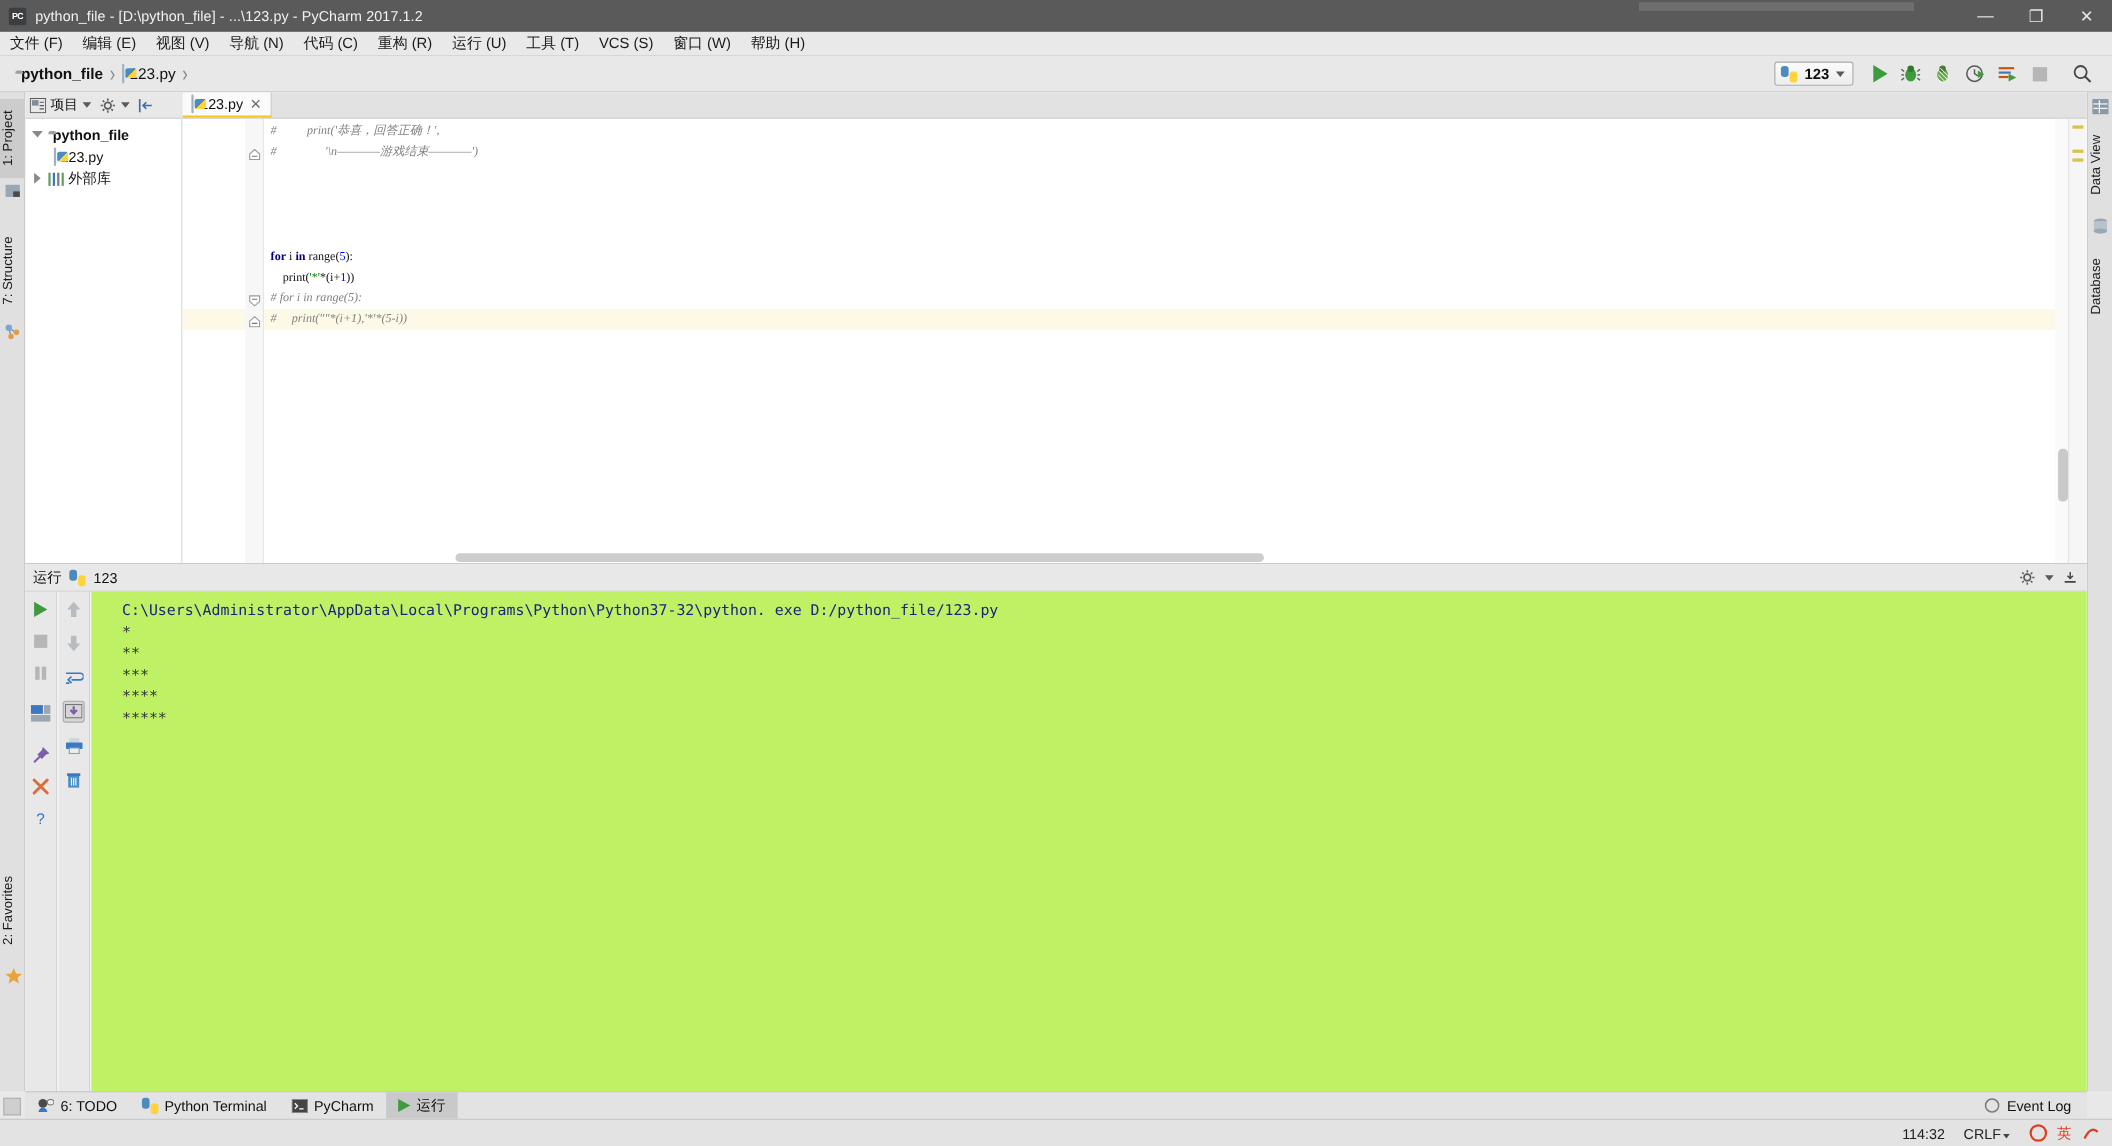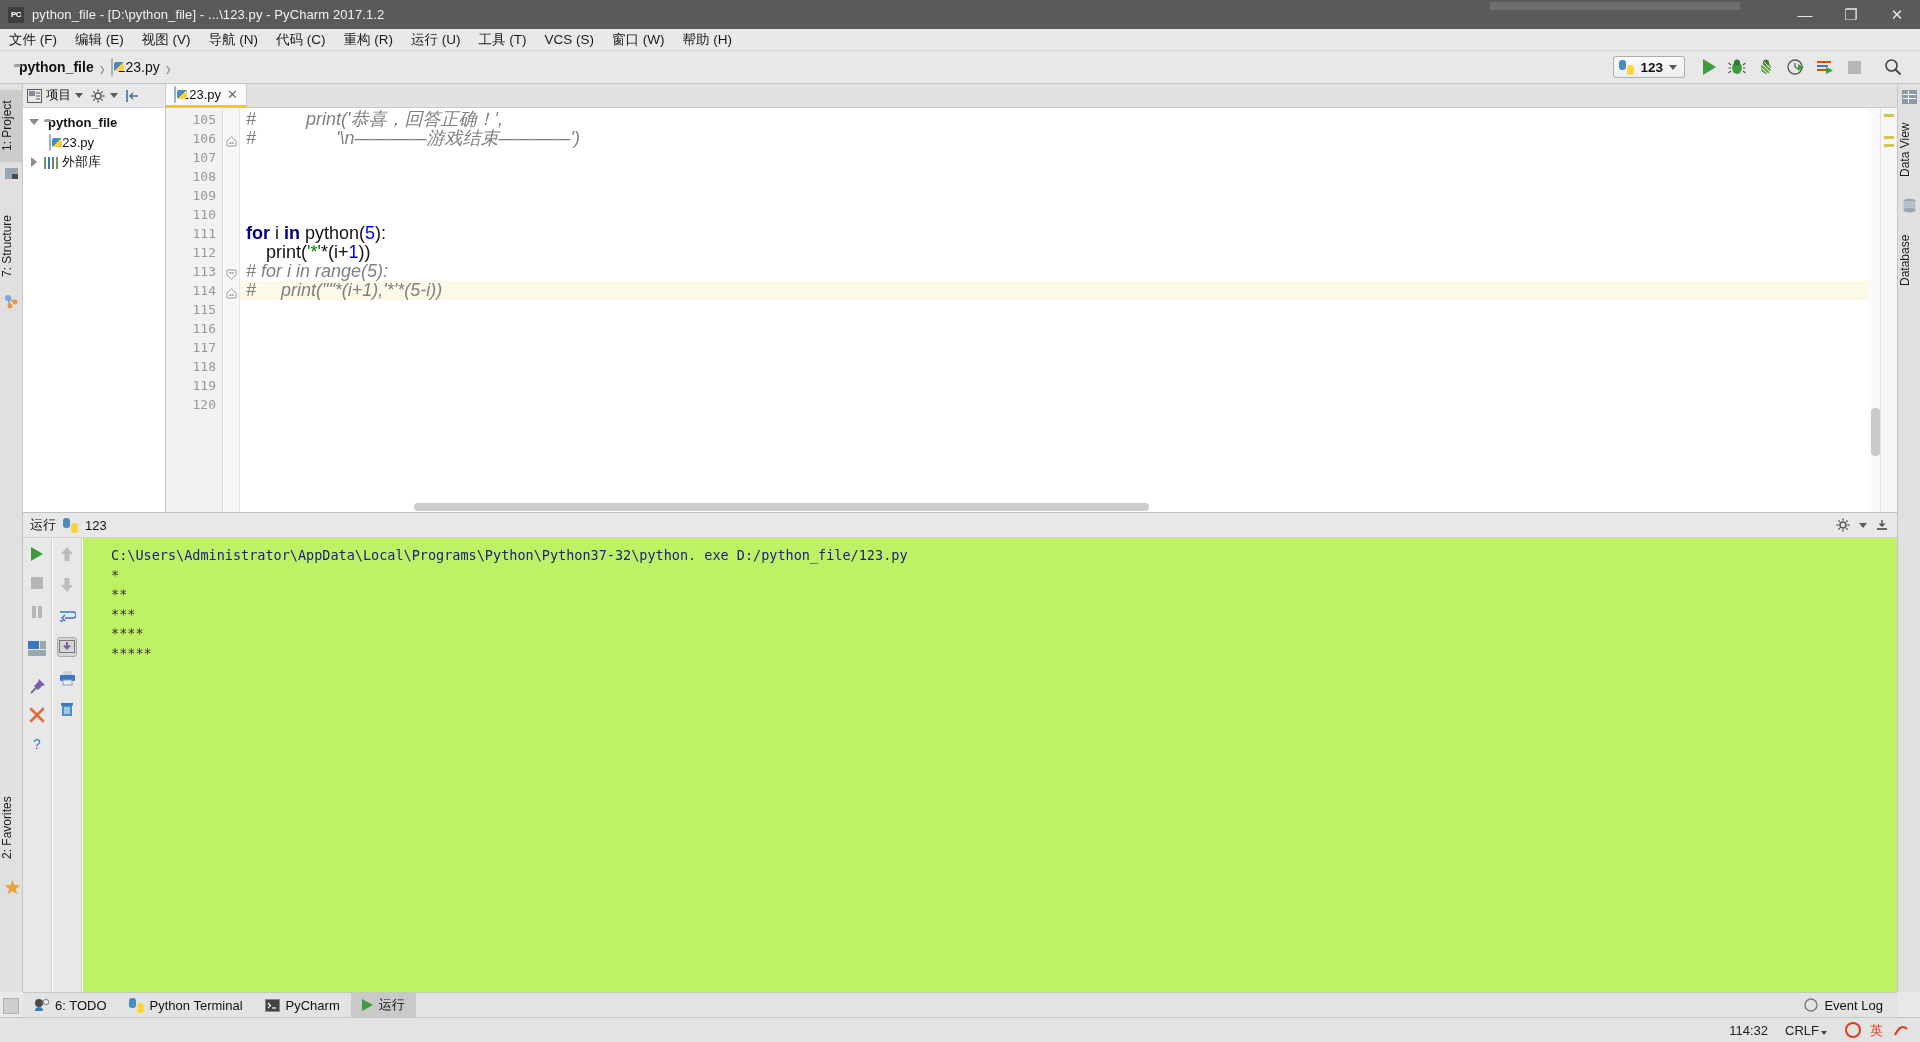--- a/index.html
+++ b/index.html
@@ -189,21 +189,21 @@
   #gutter {
     position: absolute; left: 0; top: 0; width: 57px; height: 404px;
     background: #f2f2f2; border-right: 1px solid #dcdcdc;
   }
   #fold-strip {
     position: absolute; left: 57px; top: 0; width: 17px; height: 404px;
     background: #f7f7f7; border-right: 1px solid #e6e6e6;
   }
   .code-line {
     position: absolute; left: 0; height: 19px; line-height: 19px;
-    font-family: Liberation Sans, sans-serif; font-size: 18px;
+    font-family: Liberation Serif, serif; font-size: 11px;
     white-space: pre;
   }
   .ln {
     position: absolute; width: 50px; text-align: right; height: 19px;
     line-height: 19px; font-family: "DejaVu Sans Mono", monospace;
     font-size: 13px; color: #999999;
   }
   .hl-row {
     position: absolute; left: 0; width: 1731px; height: 19px;
     background: #fcf9e6;
@@ -497,38 +497,20 @@
     <div class="etab active">
       <span><span class="pyfile-ico"></span></span>
       <span>123.py</span>
       <span class="tab-close">✕</span>
     </div>
   </div>
 
   <div id="code-wrap">
     <div id="hl-row-holder">
         <div class="hl-row" style="top: 173px;"></div>
-      </div>
-    <div id="gutter">
-        <div class="ln" style="top: 2px;">105</div>
-        <div class="ln" style="top: 21px;">106</div>
-        <div class="ln" style="top: 40px;">107</div>
-        <div class="ln" style="top: 59px;">108</div>
-        <div class="ln" style="top: 78px;">109</div>
-        <div class="ln" style="top: 97px;">110</div>
-        <div class="ln" style="top: 116px;">111</div>
-        <div class="ln" style="top: 135px;">112</div>
-        <div class="ln" style="top: 154px;">113</div>
-        <div class="ln" style="top: 173px;">114</div>
-        <div class="ln" style="top: 192px;">115</div>
-        <div class="ln" style="top: 211px;">116</div>
-        <div class="ln" style="top: 230px;">117</div>
-        <div class="ln" style="top: 249px;">118</div>
-        <div class="ln" style="top: 268px;">119</div>
-        <div class="ln" style="top: 287px;">120</div>
       </div>
     <div id="fold-strip">
         <div style="position: absolute; left: 3px; top: 25px; width: 11px; height: 11px;"><svg width="11" height="11" viewBox="0 0 11 11">
             <path d="M1 10 h9 V5 L5.5 1 L1 5 Z" fill="#fff" stroke="#999"></path>
             <line x1="3" y1="7" x2="8" y2="7" stroke="#777"></line>
           </svg></div>
         <div style="position: absolute; left: 3px; top: 158px; width: 11px; height: 11px;"><svg width="11" height="11" viewBox="0 0 11 11">
             <path d="M1 1 h9 v5 l-4.5 4 L1 6 Z" fill="#fff" stroke="#999"></path>
             <line x1="3" y1="4" x2="8" y2="4" stroke="#777"></line>
           </svg></div>
@@ -537,21 +519,21 @@
             <line x1="3" y1="7" x2="8" y2="7" stroke="#777"></line>
           </svg></div>
       </div>
     <div id="code-lines">
         <div class="code-line" style="top: 2px; left: 80px;"><span class="cmt">#          </span><span class="cmt">print('恭喜，回答正确！',</span></div>
         <div class="code-line" style="top: 21px; left: 80px;"><span class="cmt">#                </span><span class="cmt">'\n————游戏结束————')</span></div>
         <div class="code-line" style="top: 40px; left: 80px;"></div>
         <div class="code-line" style="top: 59px; left: 80px;"></div>
         <div class="code-line" style="top: 78px; left: 80px;"></div>
         <div class="code-line" style="top: 97px; left: 80px;"></div>
-        <div class="code-line" style="top: 116px; left: 80px;"><span class="kw">for</span><span class="pl"> i </span><span class="kw">in</span><span class="pl"> python(</span><span class="num">5</span><span class="pl">):</span></div>
+        <div class="code-line" style="top: 116px; left: 80px;"><span class="kw">for</span><span class="pl"> i </span><span class="kw">in</span><span class="pl"> range(</span><span class="num">5</span><span class="pl">):</span></div>
         <div class="code-line" style="top: 135px; left: 80px;"><span class="pl">    print(</span><span class="str">'*'</span><span class="pl">*(i+</span><span class="num">1</span><span class="pl">))</span></div>
         <div class="code-line" style="top: 154px; left: 80px; text-align: right;"><span class="cmt"># for i in range(5):</span></div>
         <div class="code-line" style="top: 173px; left: 80px;"><span class="cmt">#     print(""*(i+1),'*'*(5-i))</span></div>
         <div class="code-line" style="top: 192px; left: 80px;"></div>
         <div class="code-line" style="top: 211px; left: 80px;"></div>
         <div class="code-line" style="top: 230px; left: 80px;"></div>
         <div class="code-line" style="top: 249px; left: 80px;"></div>
         <div class="code-line" style="top: 268px; left: 80px;"></div>
         <div class="code-line" style="top: 287px; left: 80px;"></div>
       </div>

